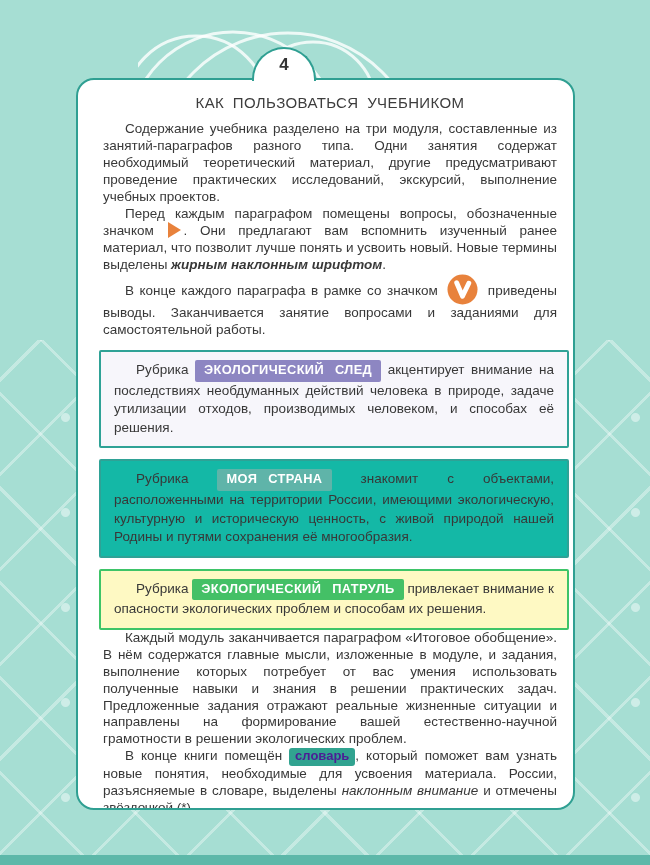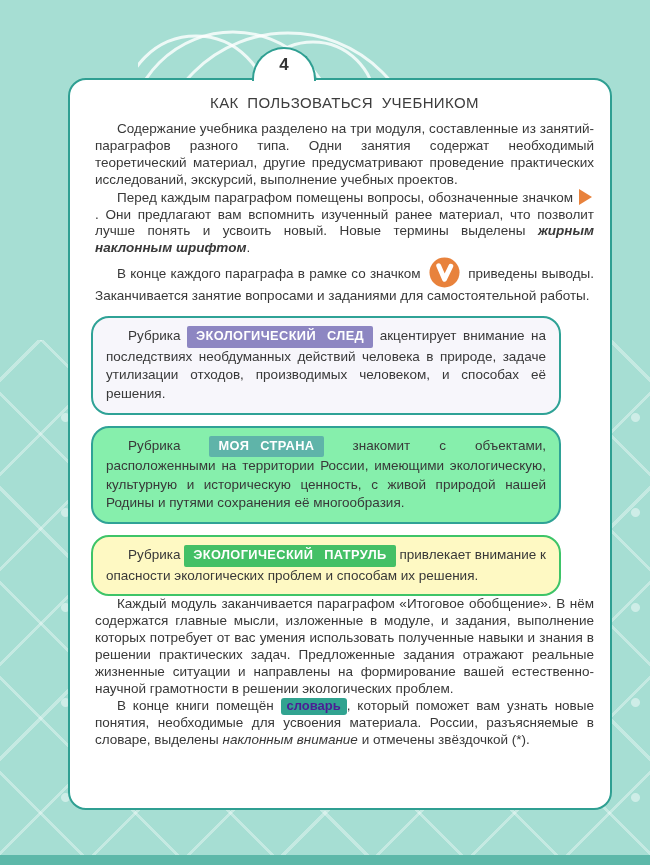--- a/index.html
+++ b/index.html
@@ -21,21 +21,21 @@
     background-position:18px 30px, 0 0, 0 0;
   }
   .footer-strip{
     position:absolute;left:0;right:0;bottom:0;height:10px;z-index:2;
     background:#5db8a9;
   }
   
   .arcs{position:absolute;left:138px;top:16px;width:300px;height:62px;z-index:1;pointer-events:none;}
   
   .card{
-    position:absolute;left:68px;top:78px;width:544px;height:732px;
+    position:absolute;left:76px;top:78px;width:499px;height:732px;
     background:#ffffff;
     border:2px solid #2f9f92;
     border-radius:18px;
     box-sizing:border-box;
     z-index:2;
     padding:12px 16px 0 25px;
     overflow:hidden;
   }
   
   .page-bump{
@@ -72,21 +72,21 @@
     border-bottom:8px solid transparent;
     vertical-align:-3px;
     margin:0 2px;
   }
   .check-icon{
     display:inline-block;width:31px;height:31px;vertical-align:-10px;margin:0 4px;
   }
   
   .rubric{
     border:2.5px solid;
-    border-radius:18px;
+    border-radius:2px;
     margin:11px 0 0 -4px;
     padding:8px 13px 9px 13px;
     width:470px;
     box-sizing:border-box;
   }
   .rub-text{
     margin:0;font-size:13.5px;line-height:18.6px;color:#383838;
     text-align:justify;text-indent:22px;
   }
   .badge{
@@ -135,21 +135,21 @@
         <path d="M10 9 L16 23 L22.5 9.5" fill="none" stroke="#ffffff" stroke-width="5" stroke-linecap="round" stroke-linejoin="round"></path>
       </svg>
     <span>приведены выводы. Заканчивается занятие вопросами и заданиями для самостоятельной работы.</span></p>
 
   <div class="rubric" style="border-color: rgb(47, 162, 150); background-color: rgb(247, 246, 251);">
     <p class="rub-text"><span>Рубрика</span>
       <span class="badge" style="background-color: rgb(141, 134, 194);">ЭКОЛОГИЧЕСКИЙ СЛЕД</span>
       <span>акцентирует внимание на последствиях необдуманных действий человека в природе, задаче утилизации отходов, производимых человеком, и способах её решения.</span></p>
   </div>
 
-  <div class="rubric" style="border-color: rgb(47, 162, 150); background-color: #86efac;">
+  <div class="rubric" style="border-color: rgb(47, 162, 150); background-color: #14b8a6;">
     <p class="rub-text"><span>Рубрика</span>
       <span class="badge" style="background-color: rgb(95, 180, 169);">МОЯ СТРАНА</span>
       <span>знакомит с объектами, расположенными на территории России, имеющими экологическую, культурную и историческую ценность, с живой природой нашей Родины и путями сохранения её многообразия.</span></p>
   </div>
 
   <div class="rubric" style="border-color: rgb(62, 196, 104); background-color: #fef9c3;">
     <p class="rub-text"><span>Рубрика</span>
       <span class="badge" style="background-color: rgb(68, 192, 102);">ЭКОЛОГИЧЕСКИЙ ПАТРУЛЬ</span>
       <span>привлекает внимание к опасности экологических проблем и способам их решения.</span></p>
   </div>

